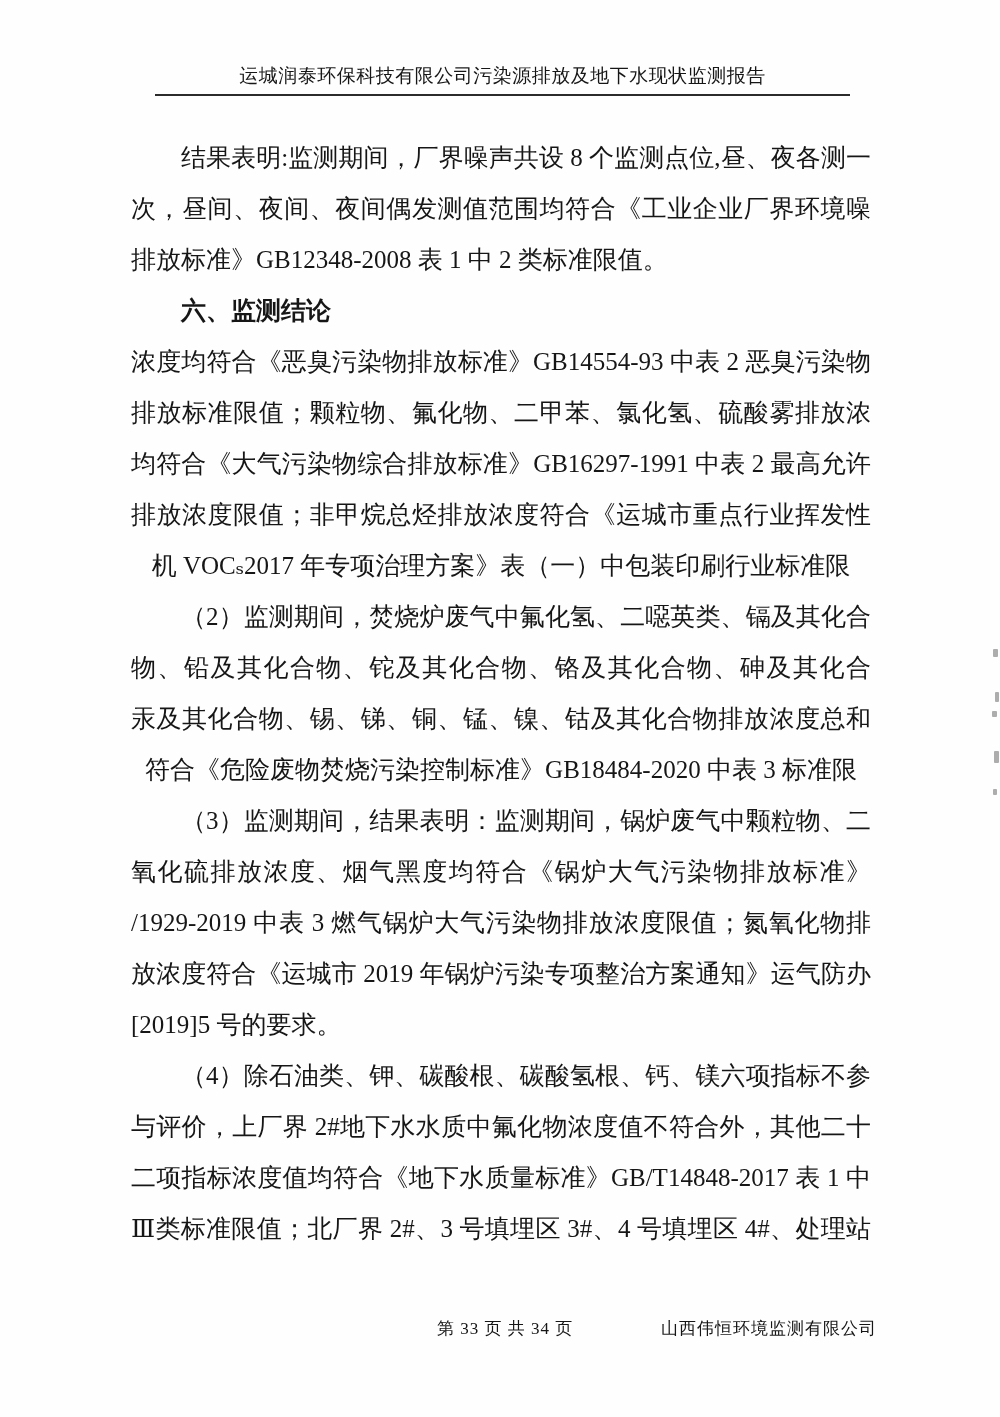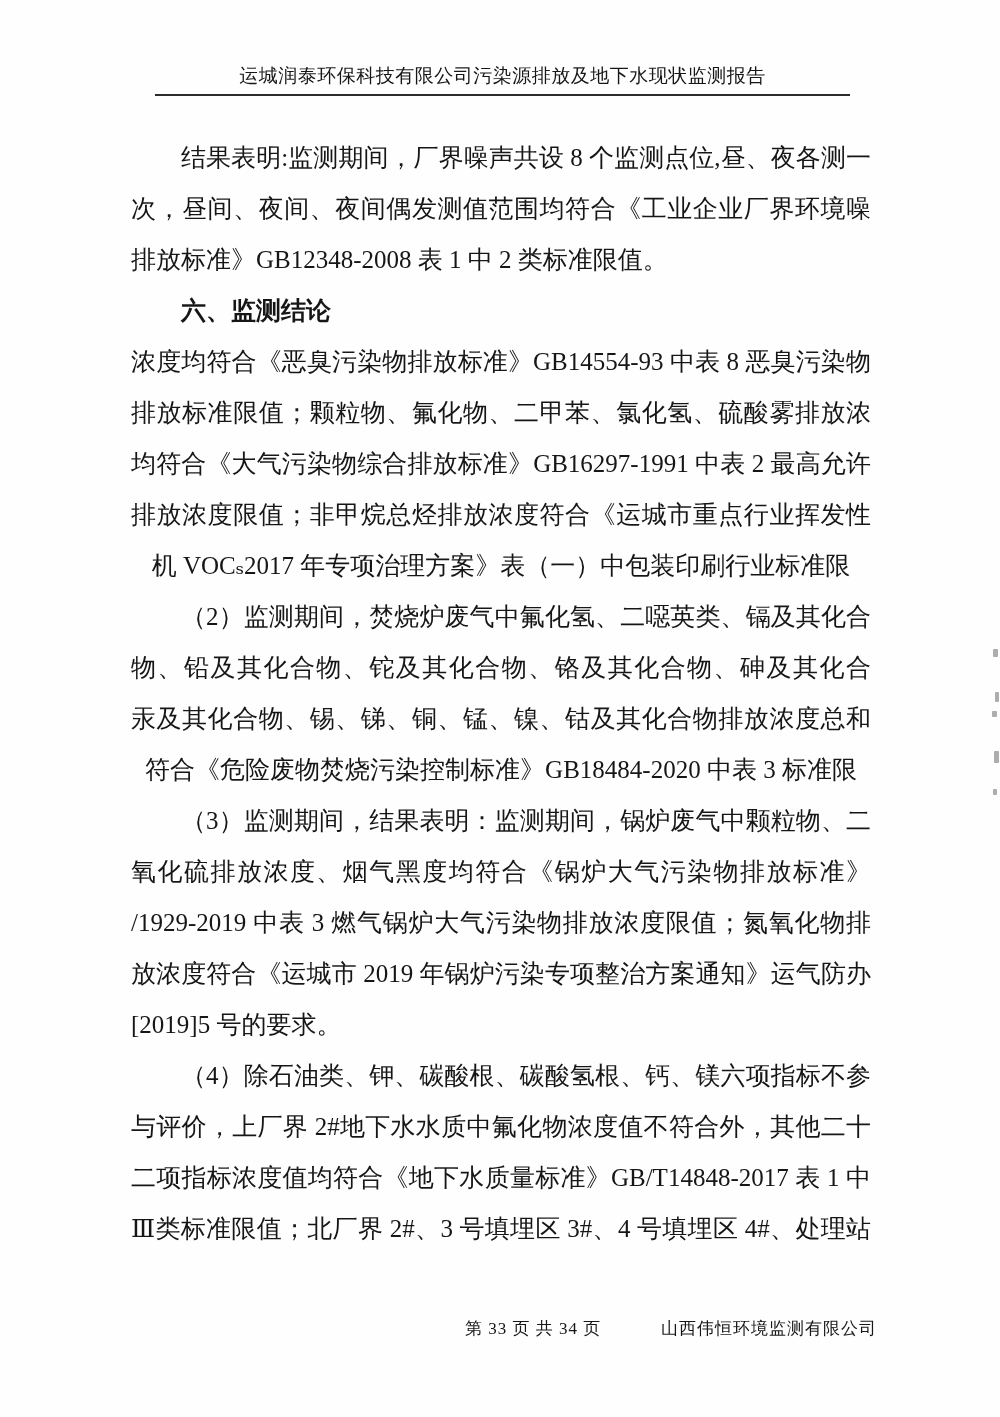--- a/index.html
+++ b/index.html
@@ -47,21 +47,20 @@
   .line.justify { text-align: justify; text-align-last: justify; }
   .line.left   { text-align: center;    text-align-last: left; }
   .line.indent { text-indent: 50px; }
   .footer-page {
     position: absolute;
     top: 1317px;
     left: 437px;
     font-size: 17px;
     letter-spacing: 1px;
     white-space: nowrap;
-    margin-left: 28px;
   }
   .footer-company {
     position: absolute;
     top: 1317px;
     left: 661px;
     font-size: 17px;
     letter-spacing: 1px;
     white-space: nowrap;
   }
   .artifact {
@@ -83,21 +82,21 @@
   <main class="body-col">
       <div class="paragraph">
         <div class="line justify indent">结果表明:监测期间，厂界噪声共设 8 个监测点位,昼、夜各测一</div>
         <div class="line justify">次，昼间、夜间、夜间偶发测值范围均符合《工业企业厂界环境噪声</div>
         <div class="line left">排放标准》GB12348-2008 表 1 中 2 类标准限值。</div>
       </div>
       <div class="paragraph heading">
         <div class="line left indent">六、监测结论</div>
       </div>
       <div class="paragraph">
-        <div class="line justify">浓度均符合《恶臭污染物排放标准》GB14554-93 中表 8 恶臭污染物</div>
+        <div class="line justify">浓度均符合《恶臭污染物排放标准》GB14554-93 中表 2 恶臭污染物</div>
         <div class="line justify">排放标准限值；颗粒物、氟化物、二甲苯、氯化氢、硫酸雾排放浓度</div>
         <div class="line justify">均符合《大气污染物综合排放标准》GB16297-1991 中表 2 最高允许</div>
         <div class="line justify">排放浓度限值；非甲烷总烃排放浓度符合《运城市重点行业挥发性有</div>
         <div class="line left">机 VOCₛ2017 年专项治理方案》表（一）中包装印刷行业标准限值。</div>
       </div>
       <div class="paragraph">
         <div class="line justify indent">（2）监测期间，焚烧炉废气中氟化氢、二噁英类、镉及其化合</div>
         <div class="line justify">物、铅及其化合物、铊及其化合物、铬及其化合物、砷及其化合物、</div>
         <div class="line justify">汞及其化合物、锡、锑、铜、锰、镍、钴及其化合物排放浓度总和均</div>
         <div class="line left">符合《危险废物焚烧污染控制标准》GB18484-2020 中表 3 标准限值。</div>

